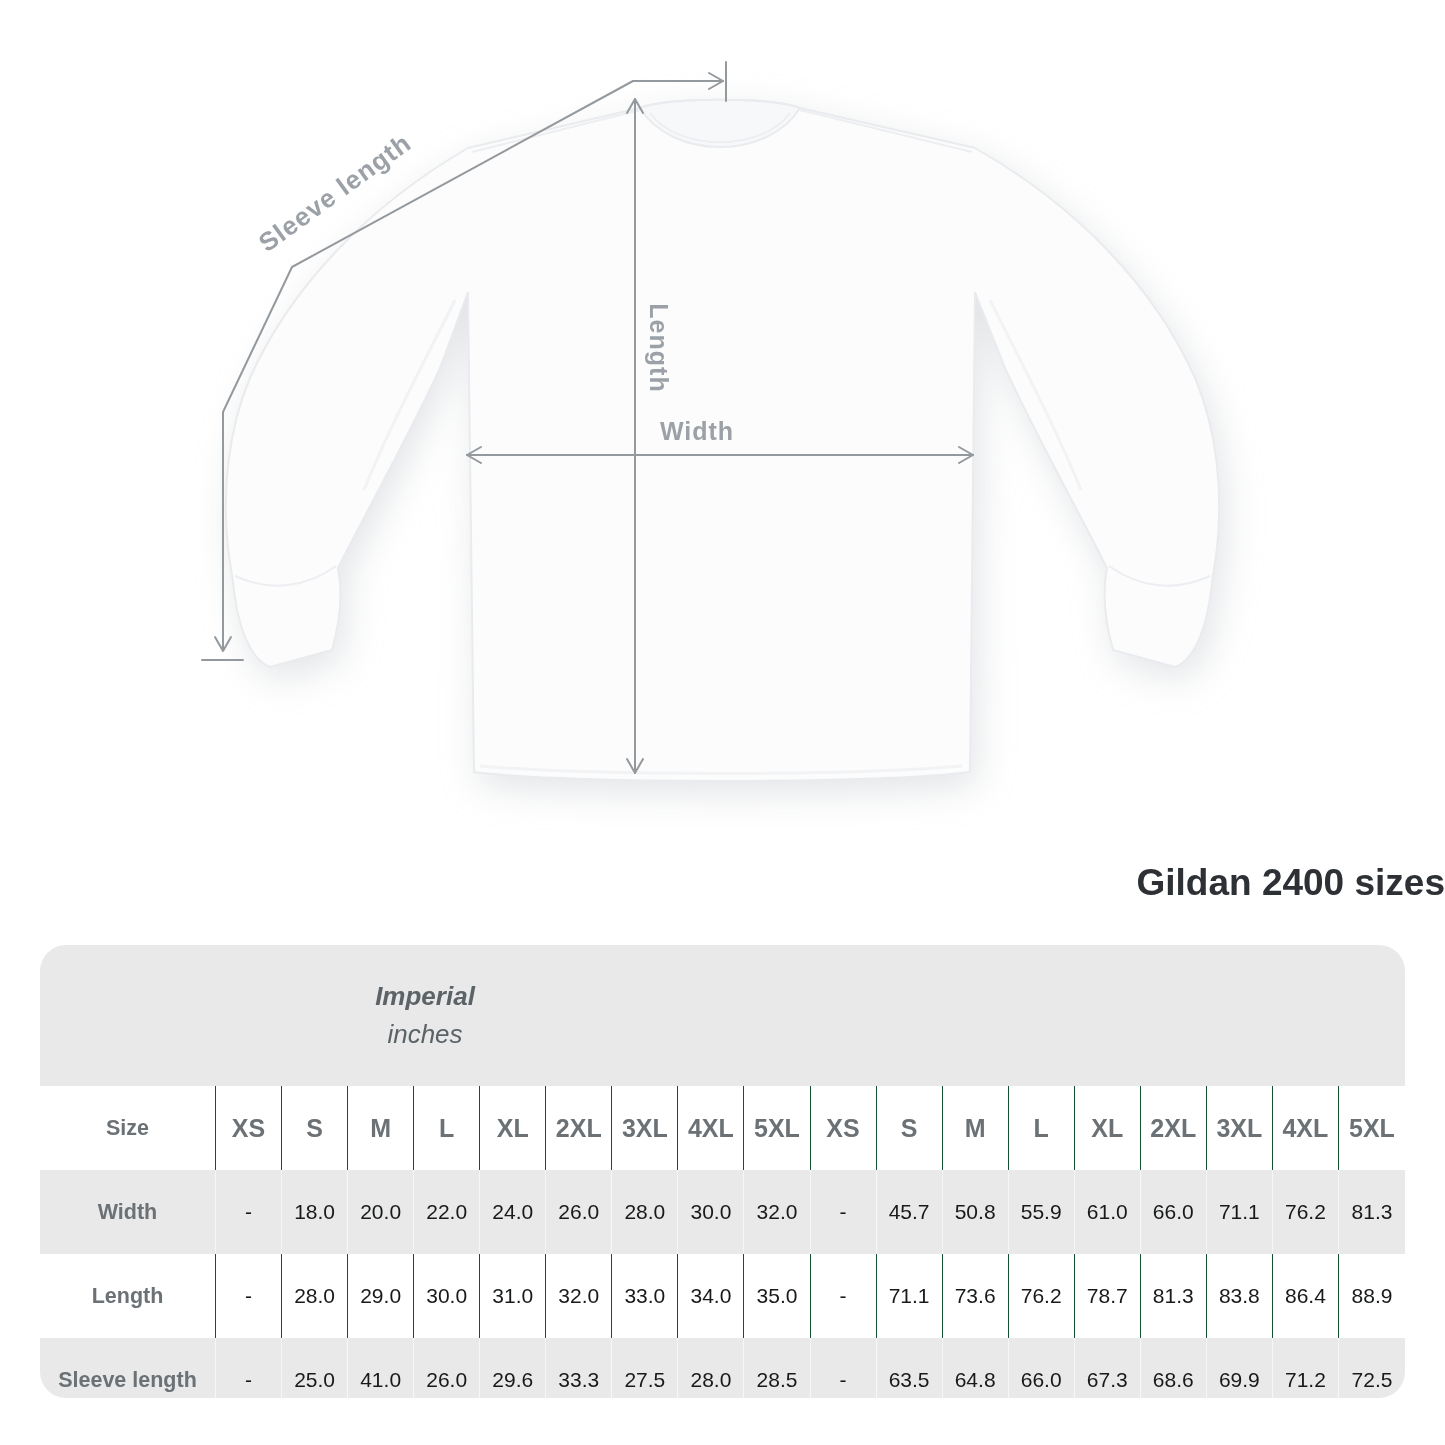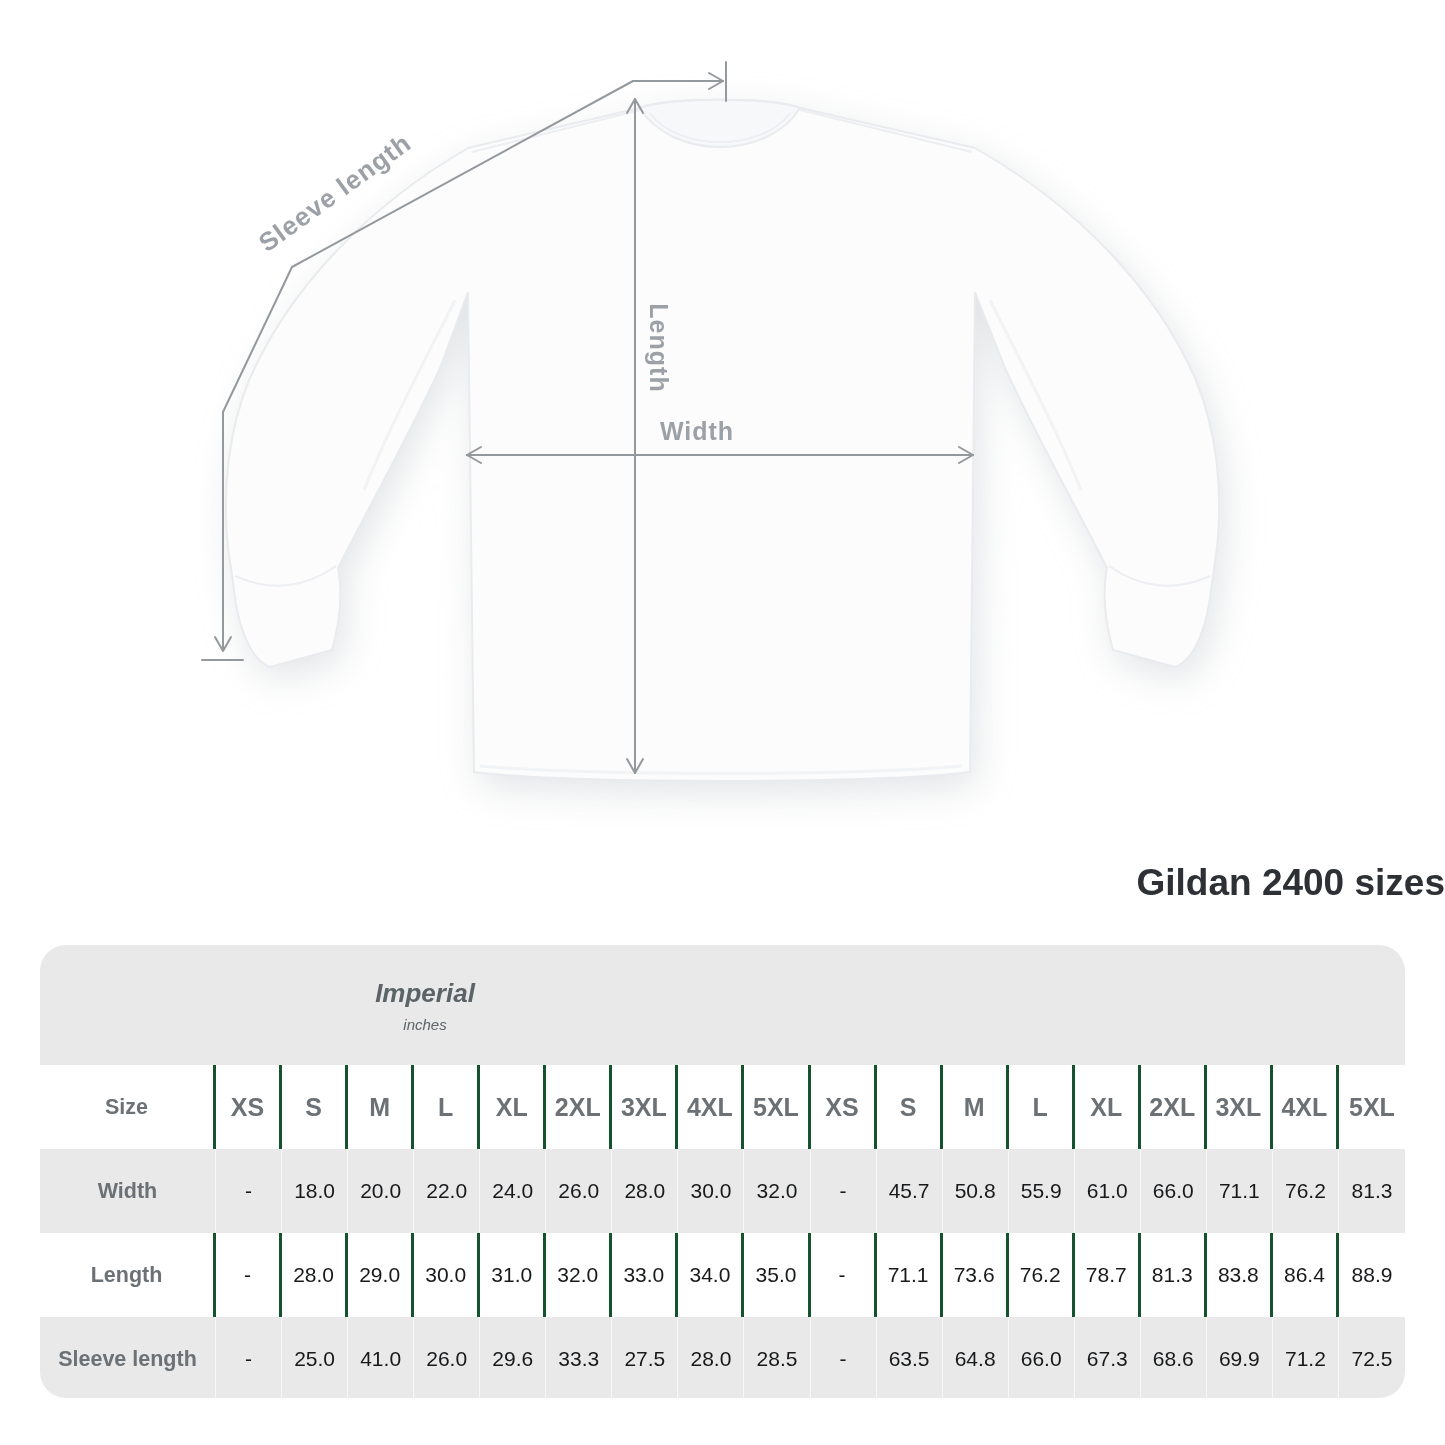--- a/index.html
+++ b/index.html
@@ -19,30 +19,30 @@
 
   
   .chart-title{position:absolute;top:842px;left:0;width:100%;text-align:right;
                font-size:37px;font-weight:bold;color:#2d3135;margin-top:20px;}
   .chart-note{position:absolute;top:894px;left:0;width:100%;text-align:center;
               font-style:italic;font-size:20px;color:#5b6064;}
 
   
   .size-table{position:absolute;top:945px;left:40px;width:1365px;height:453px;
               border-radius:26px;overflow:hidden;background:#ffffff;}
-  .unit-row{display:grid;grid-template-columns:770px 1fr;height:120px;background:#e9e9e9;}
+  .unit-row{display:grid;grid-template-columns:770px 1fr;height:141px;background:#e9e9e9;}
   .unit-cell{display:flex;flex-direction:column;align-items:center;justify-content:center;gap:7px;}
   .unit-name{font-size:26px;font-weight:bold;font-style:italic;color:#5c6367;}
-  .unit-sub{font-size:15px;font-style:italic;color:#5c6367;}
+  .unit-sub{font-size:26px;font-style:italic;color:#5c6367;}
 
   .row{display:grid;grid-template-columns:176px repeat(18,1fr);height:84px;}
   .row.white{background:#ffffff;}
   .row.gray{background:#e9e9e9;}
   .cell{display:flex;align-items:center;justify-content:center;}
-  .row.white .cell{border-right:3px solid #14532d;}
+  .row.white .cell{border-right:1px solid #14532d;}
   .row.gray .cell{border-right:1px solid #f7f7f7;}
   .row .cell:last-child{border-right:none;}
   .cell.label{font-weight:bold;font-size:21.5px;color:#6b7175;}
   .cell.size{font-weight:bold;font-size:25px;color:#6b7175;}
   .cell.value{font-size:21px;color:#17191b;}
 </style>
 </head>
 <body>
 
 <div class="page">

